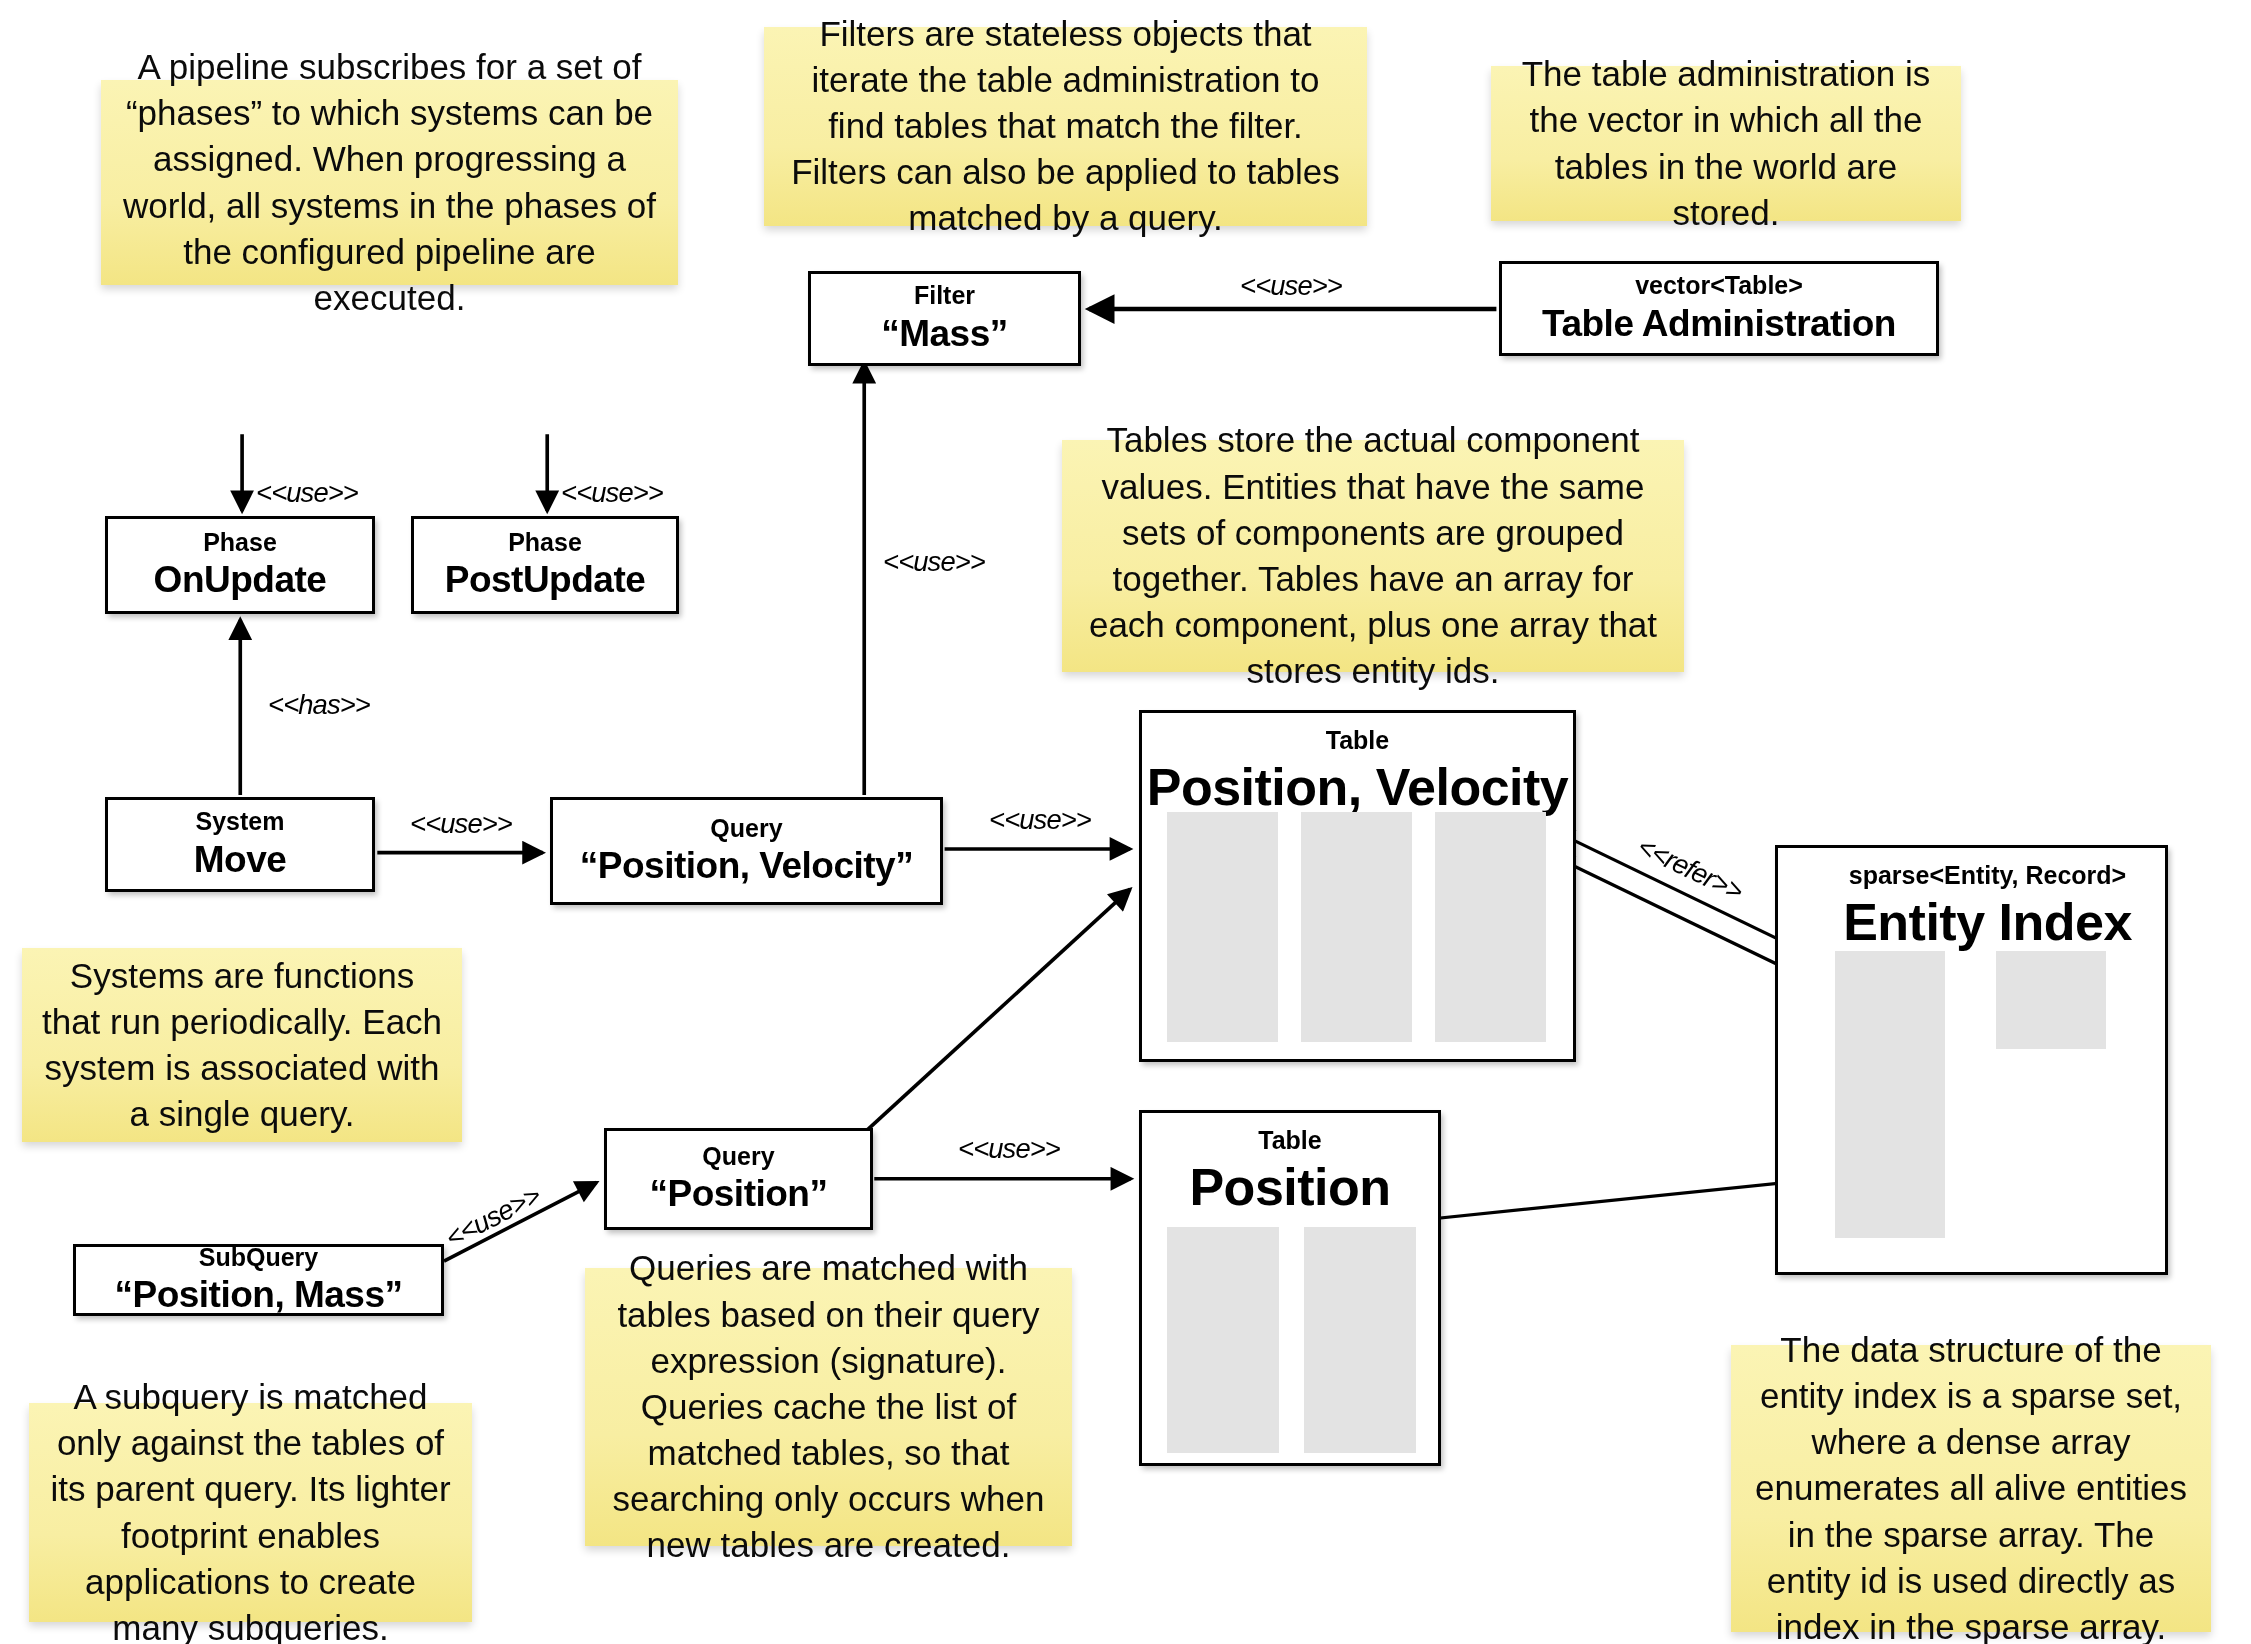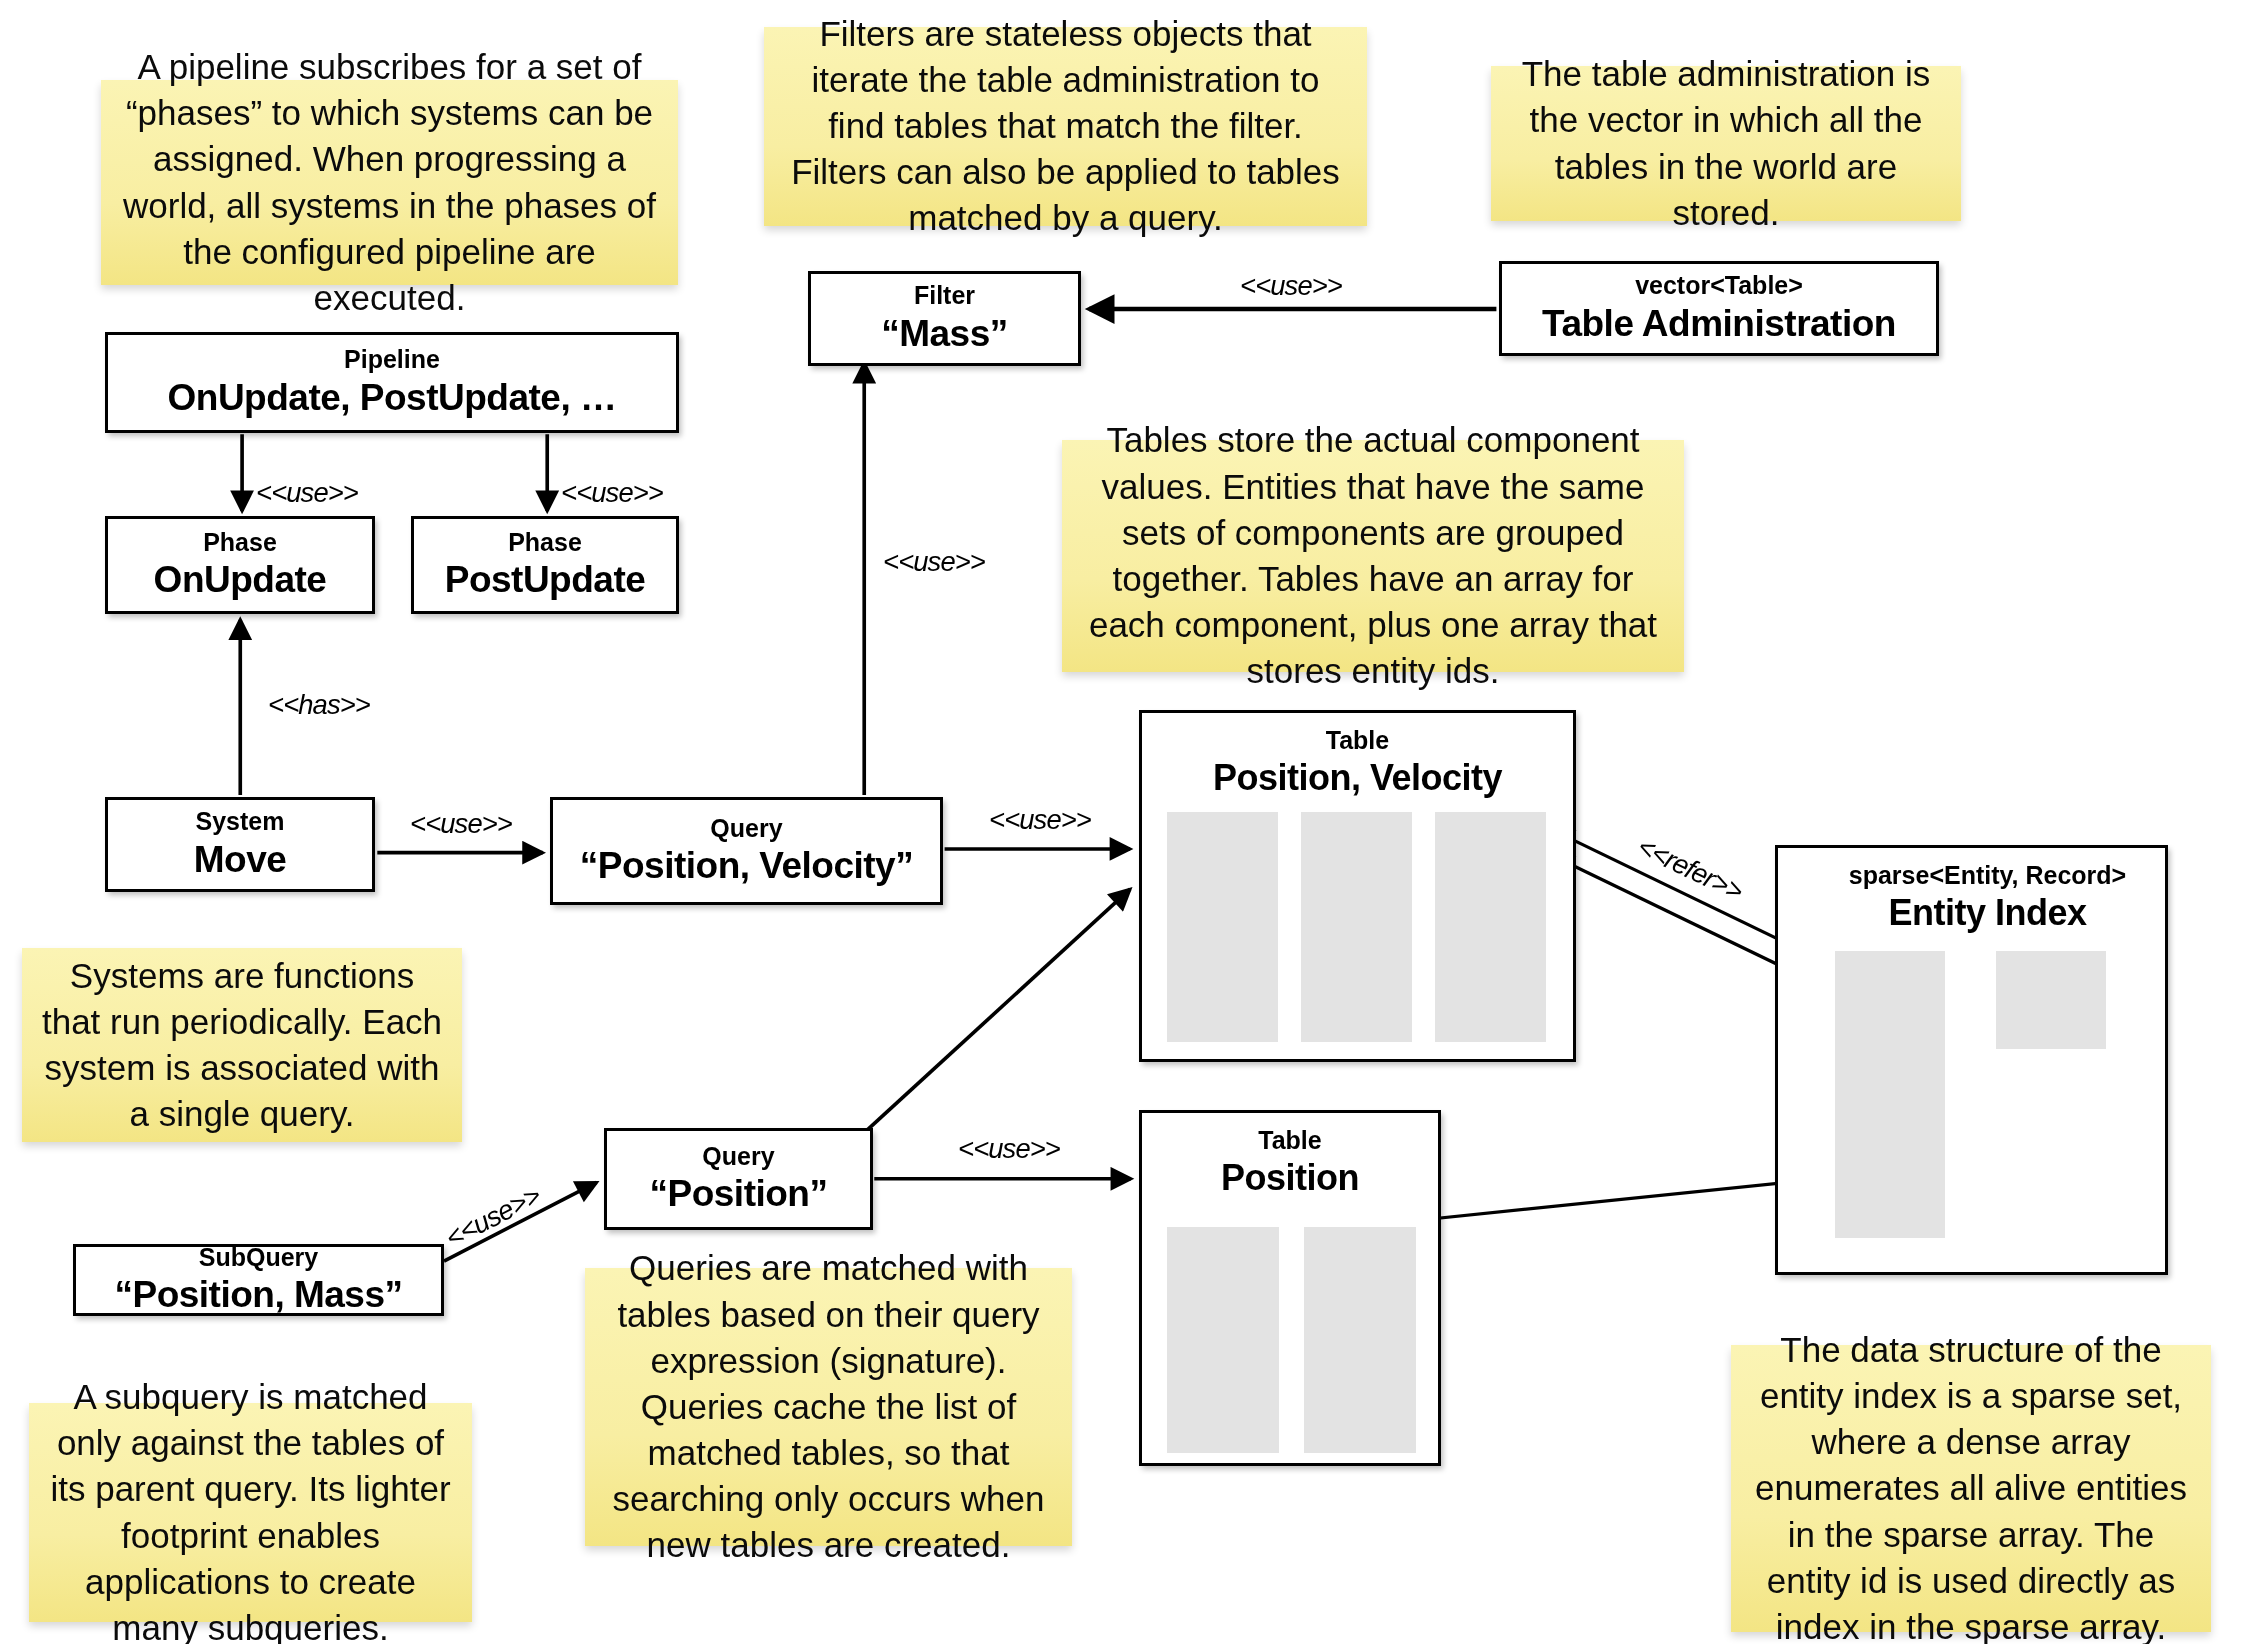--- a/index.html
+++ b/index.html
@@ -32,21 +32,21 @@
   
   .ubox{
     position:absolute;box-sizing:border-box;background:#fff;
     border:3.7px solid #000;box-shadow:2.7px 3.7px 5.5px rgba(0,0,0,0.25);
     text-align:center;
   }
   .ubox.small{display:flex;flex-direction:column;justify-content:center;align-items:center;}
   .ubox .title{font-size:25px;font-weight:700;line-height:1.15;}
   .ubox .name {font-size:37px;font-weight:700;line-height:1.2;letter-spacing:-0.5px;margin-top:1.8px;}
   .ubox.big .title{margin-top:12.8px;}
-  .ubox.big .name{font-size:36px;}
+  .ubox.big .name{font-size:52px;}
 
   #box-pipeline       {left:105px; top:332px; width:574px; height:101px;}
   #box-phase-onupdate {left:105px; top:516px; width:270px; height:98px;}
   #box-phase-postupdate{left:411px;top:516px; width:268px; height:98px;}
   #box-system-move    {left:105px; top:797px; width:270px; height:95px;}
   #box-query-pv       {left:550px; top:797px; width:393px; height:108px;}
   #box-filter-mass    {left:808px; top:271px; width:273px; height:95px;}
   #box-table-admin    {left:1499px;top:261px; width:440px; height:95px;}
   #box-subquery       {left:73px;  top:1244px;width:371px; height:72px;}
   #box-query-pos      {left:604px; top:1128px;width:269px; height:102px;}
@@ -114,24 +114,20 @@
 
   <div class="note" id="note-pipeline">A pipeline subscribes for a set of “phases” to which systems can be assigned. When progressing a world, all systems in the phases of the configured pipeline are executed.</div>
   <div class="note" id="note-filters">Filters are stateless objects that iterate the table administration to find tables that match the filter. Filters can also be applied to tables matched by a query.</div>
   <div class="note" id="note-tableadmin">The table administration is the vector in which all the tables in the world are stored.</div>
   <div class="note" id="note-tables">Tables store the actual component values. Entities that have the same sets of components are grouped together. Tables have an array for each component, plus one array that stores entity ids.</div>
   <div class="note" id="note-systems">Systems are functions that run periodically. Each system is associated with a single query.</div>
   <div class="note" id="note-subquery">A subquery is matched only against the tables of its parent query. Its lighter footprint enables applications to create many subqueries.</div>
   <div class="note" id="note-queries">Queries are matched with tables based on their query expression (signature). Queries cache the list of matched tables, so that searching only occurs when new tables are created.</div>
   <div class="note" id="note-sparseset">The data structure of the entity index is a sparse set, where a dense array enumerates all alive entities in the sparse array. The entity id is used directly as index in the sparse array.</div>
 
-  <div class="ubox small" id="box-pipeline">
-    <div class="title">Pipeline</div>
-    <div class="name">OnUpdate, PostUpdate, …</div>
-  </div>
 
   <div class="ubox small" id="box-phase-onupdate">
     <div class="title">Phase</div>
     <div class="name">OnUpdate</div>
   </div>
 
   <div class="ubox small" id="box-phase-postupdate">
     <div class="title">Phase</div>
     <div class="name">PostUpdate</div>
   </div>

